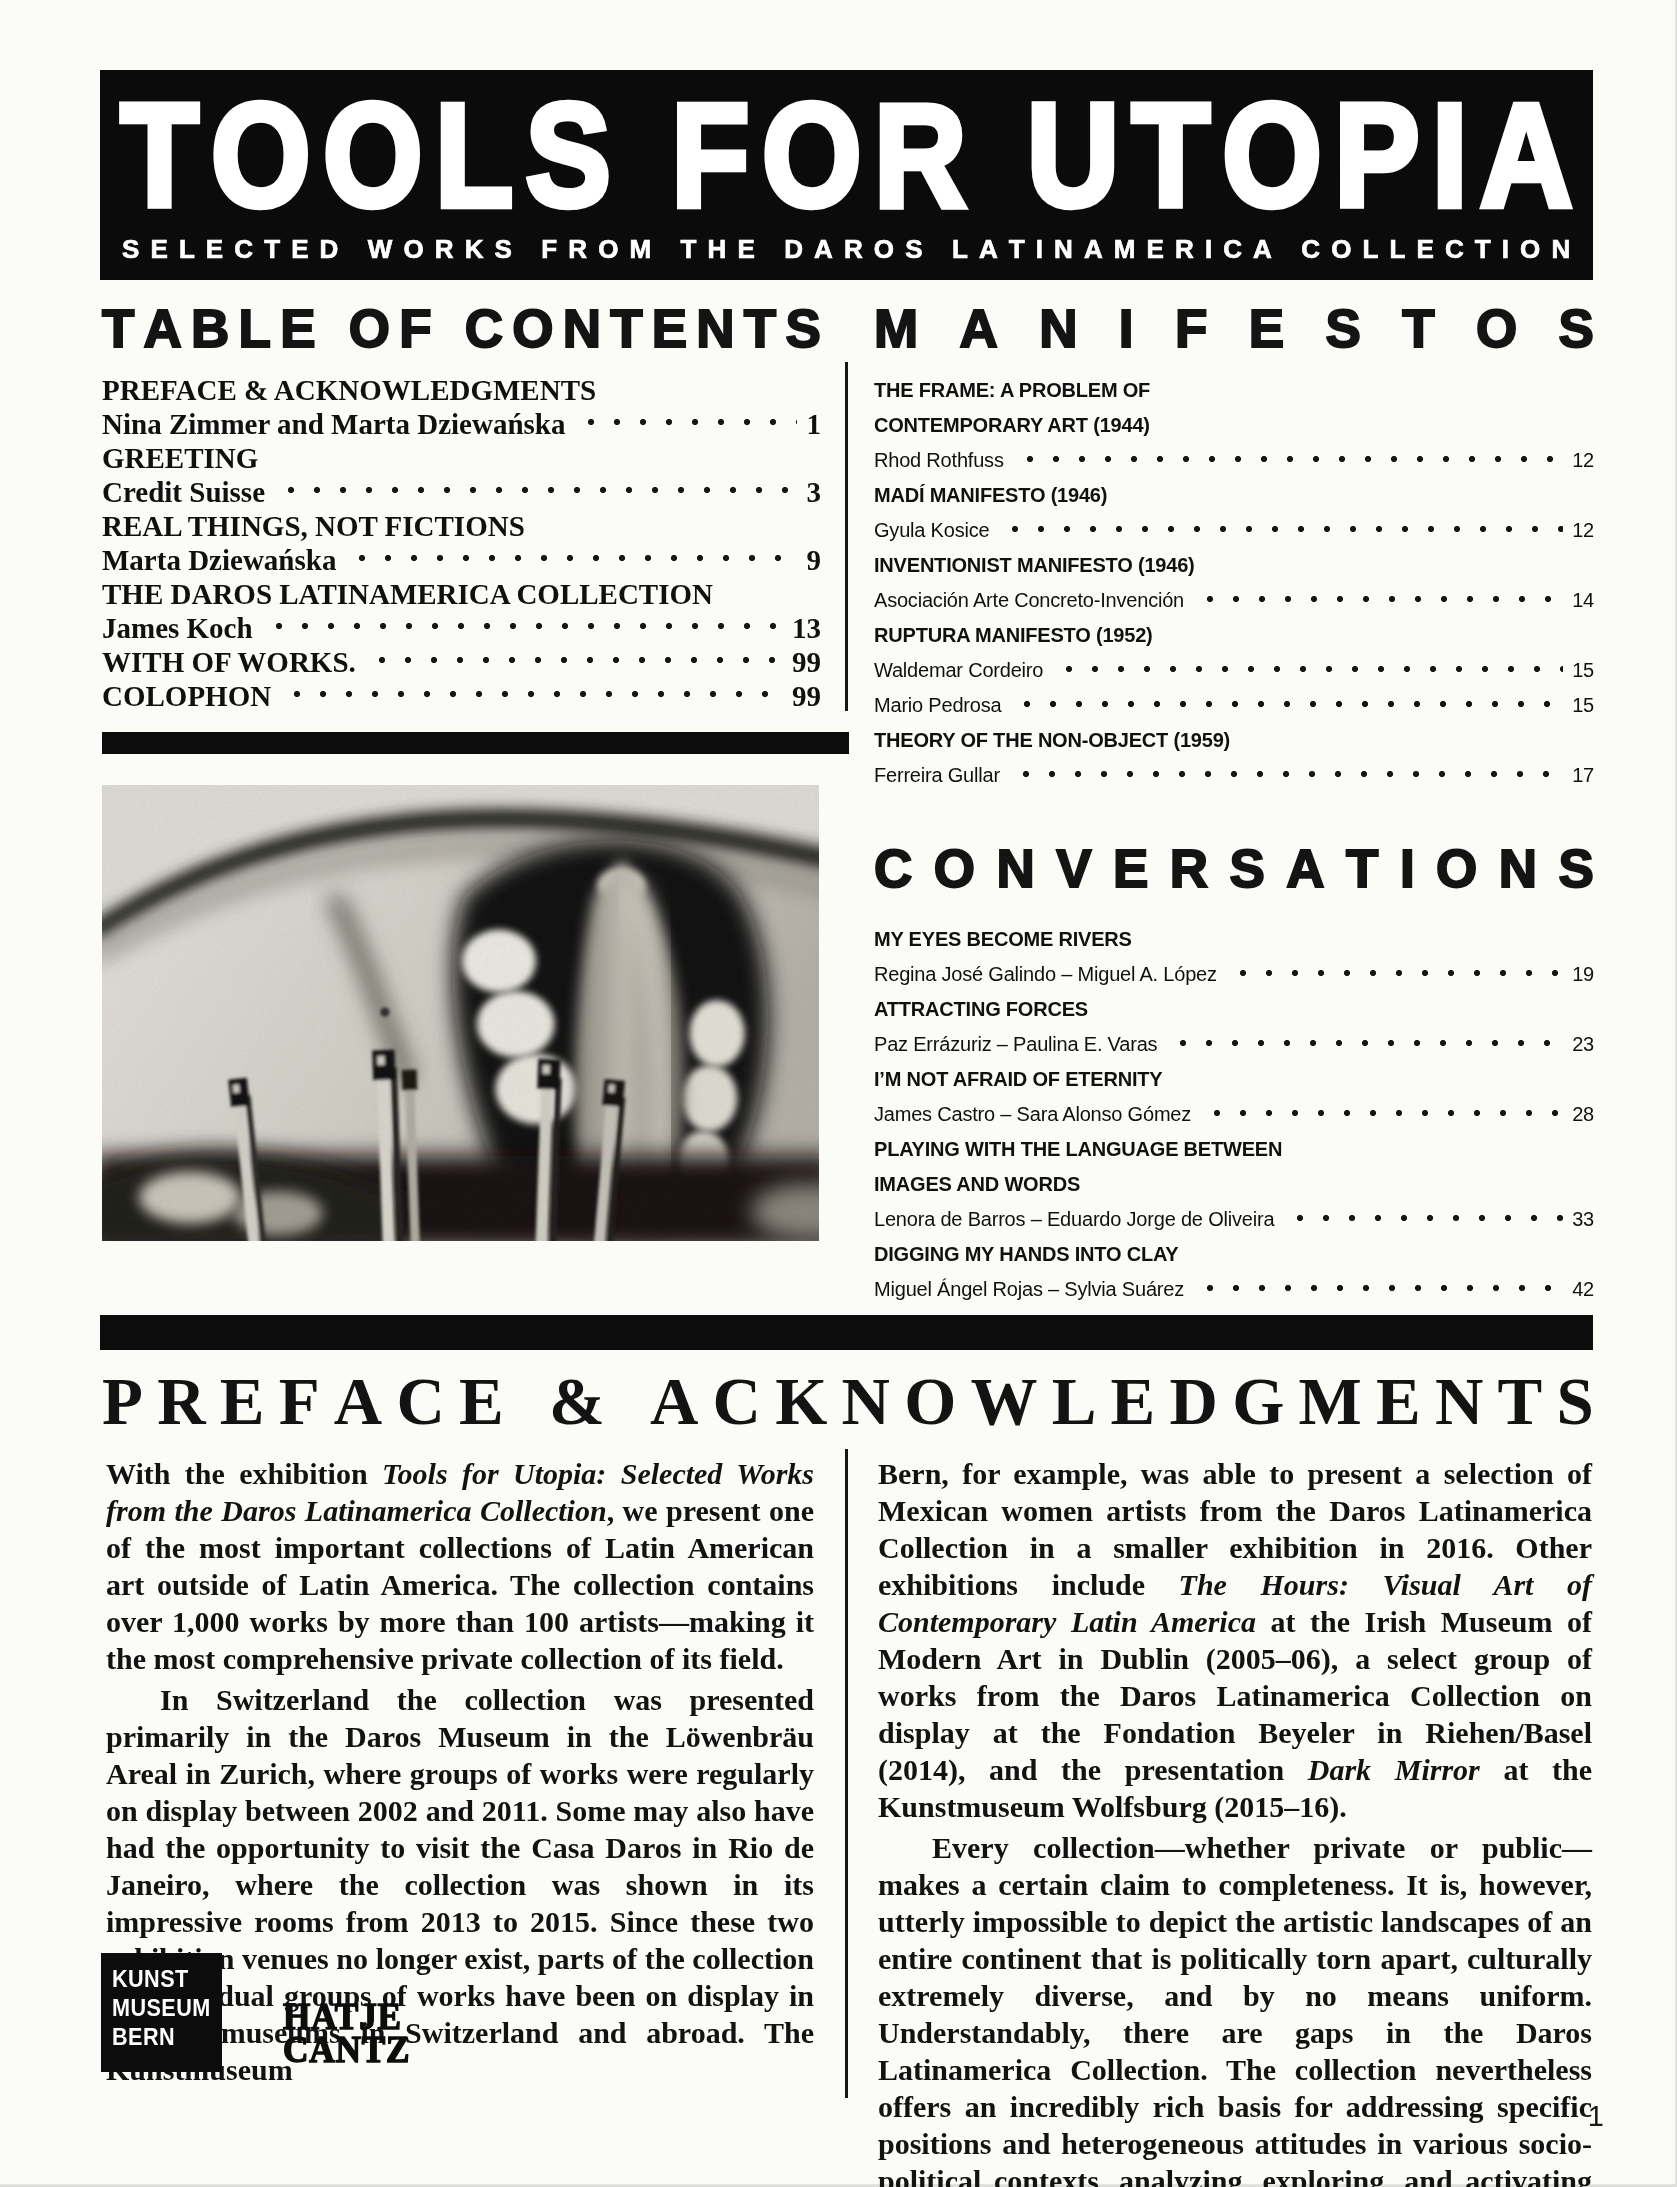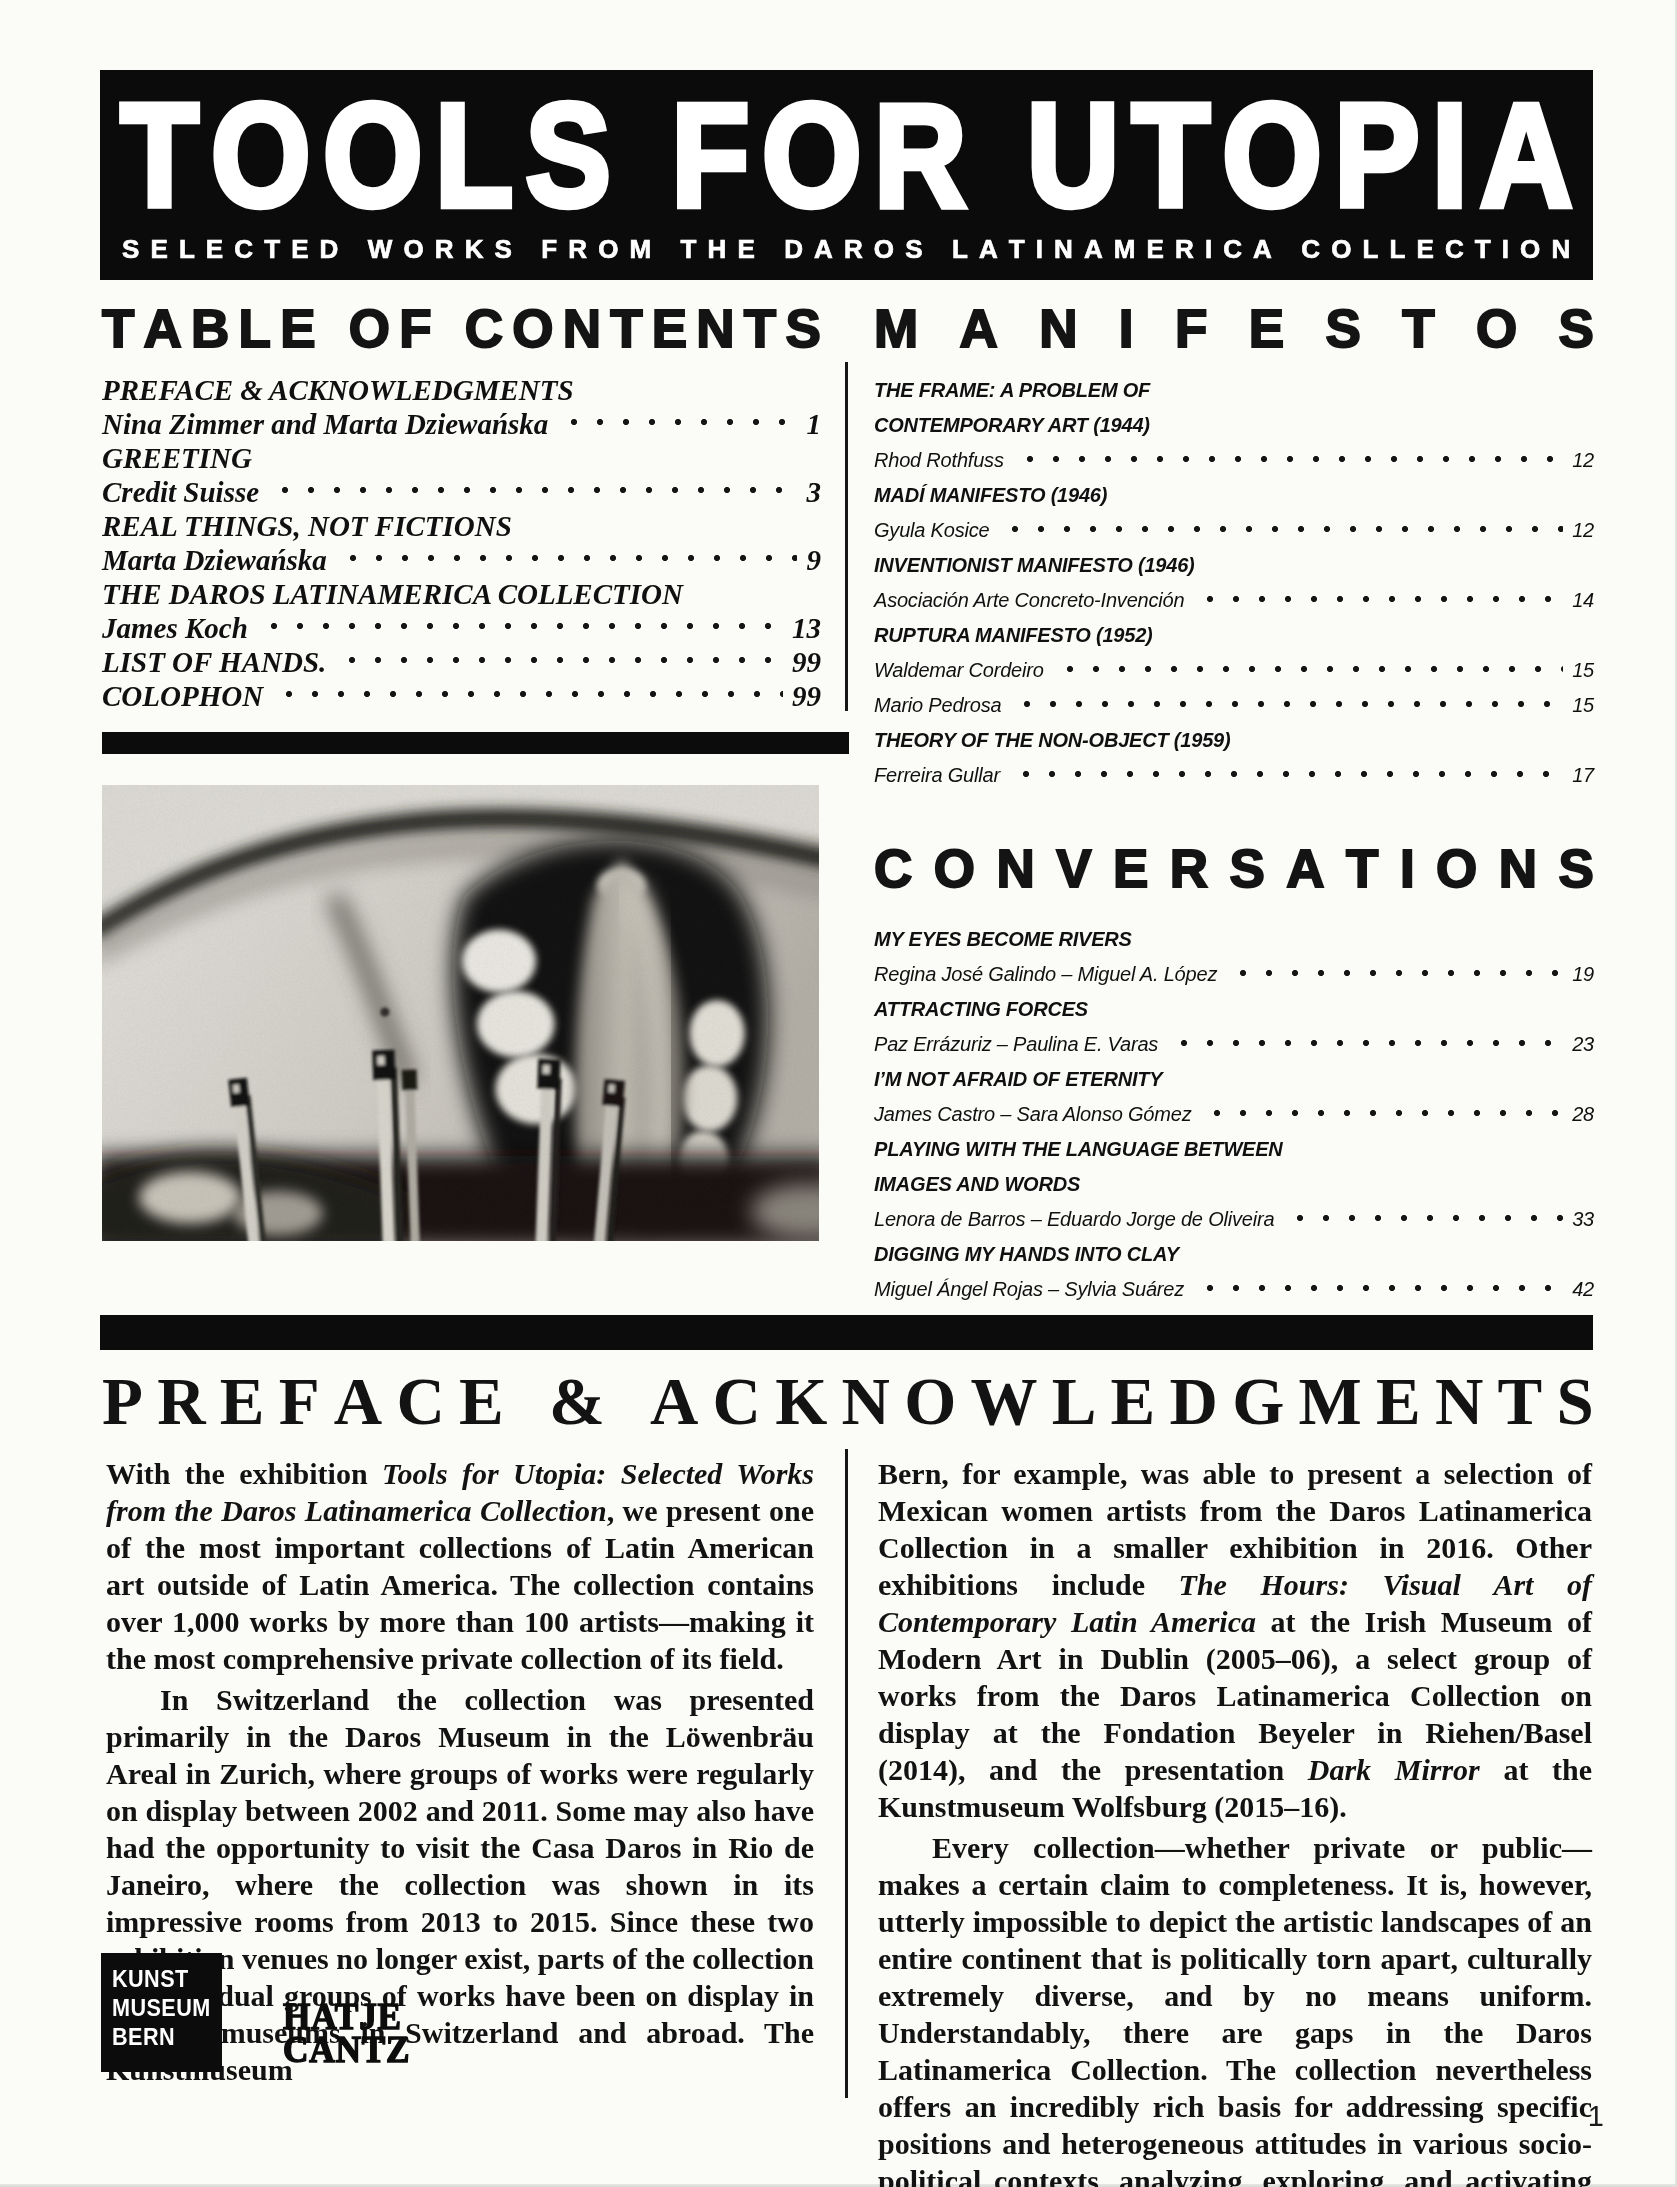--- a/index.html
+++ b/index.html
@@ -30,21 +30,21 @@
   #man-heading{left:874px;top:302px;width:720px;}
   #conv-heading{left:874px;top:842px;width:720px;}
   
   .list{position:absolute;}
   #toc-list{left:102px;top:373px;width:719px;font-family:"Liberation Serif",serif;font-size:29px;line-height:34px;font-weight:700;}
   #man-list{left:874px;top:373px;width:720px;}
   #conv-list{left:874px;top:922px;width:720px;}
   #man-list,#conv-list{
     font-family:"Liberation Sans",sans-serif;font-size:20px;line-height:35px;font-weight:400;letter-spacing:-0.2px;
   }
-  .row{display:flex;align-items:baseline;font-style:italic;}
+  .row{display:flex;align-items:baseline;}
   #man-list .row.b,#conv-list .row.b{font-weight:700;}
   .lbl{white-space:nowrap;}
   .leader{
     flex:1 1 auto;align-self:stretch;margin:0 9.3px 0 13px;min-width:18.6px;
     background-image:radial-gradient(circle,#151515 2.8px,rgba(0,0,0,0) 3.2px);
     background-size:26px 26px;background-repeat:repeat-x;background-position:left bottom 5.6px;
   }
   .pg{white-space:nowrap;text-align:right;}
   
   .v-rule{position:absolute;background:#161616;}
@@ -240,21 +240,21 @@
       </div>
       <div class="row b">
         <span class="lbl">THE DAROS LATINAMERICA COLLECTION</span>
       </div>
       <div class="row b">
         <span class="lbl">James Koch</span>
         <span class="leader"></span>
         <span class="pg">13</span>
       </div>
       <div class="row b">
-        <span class="lbl">LIST OF HANDS.</span>
+        <span class="lbl">WITH OF WORKS.</span>
         <span class="leader"></span>
         <span class="pg">99</span>
       </div>
       <div class="row b">
         <span class="lbl">COLOPHON</span>
         <span class="leader"></span>
         <span class="pg">99</span>
       </div>
     </div>
   <div id="man-list" class="list">

